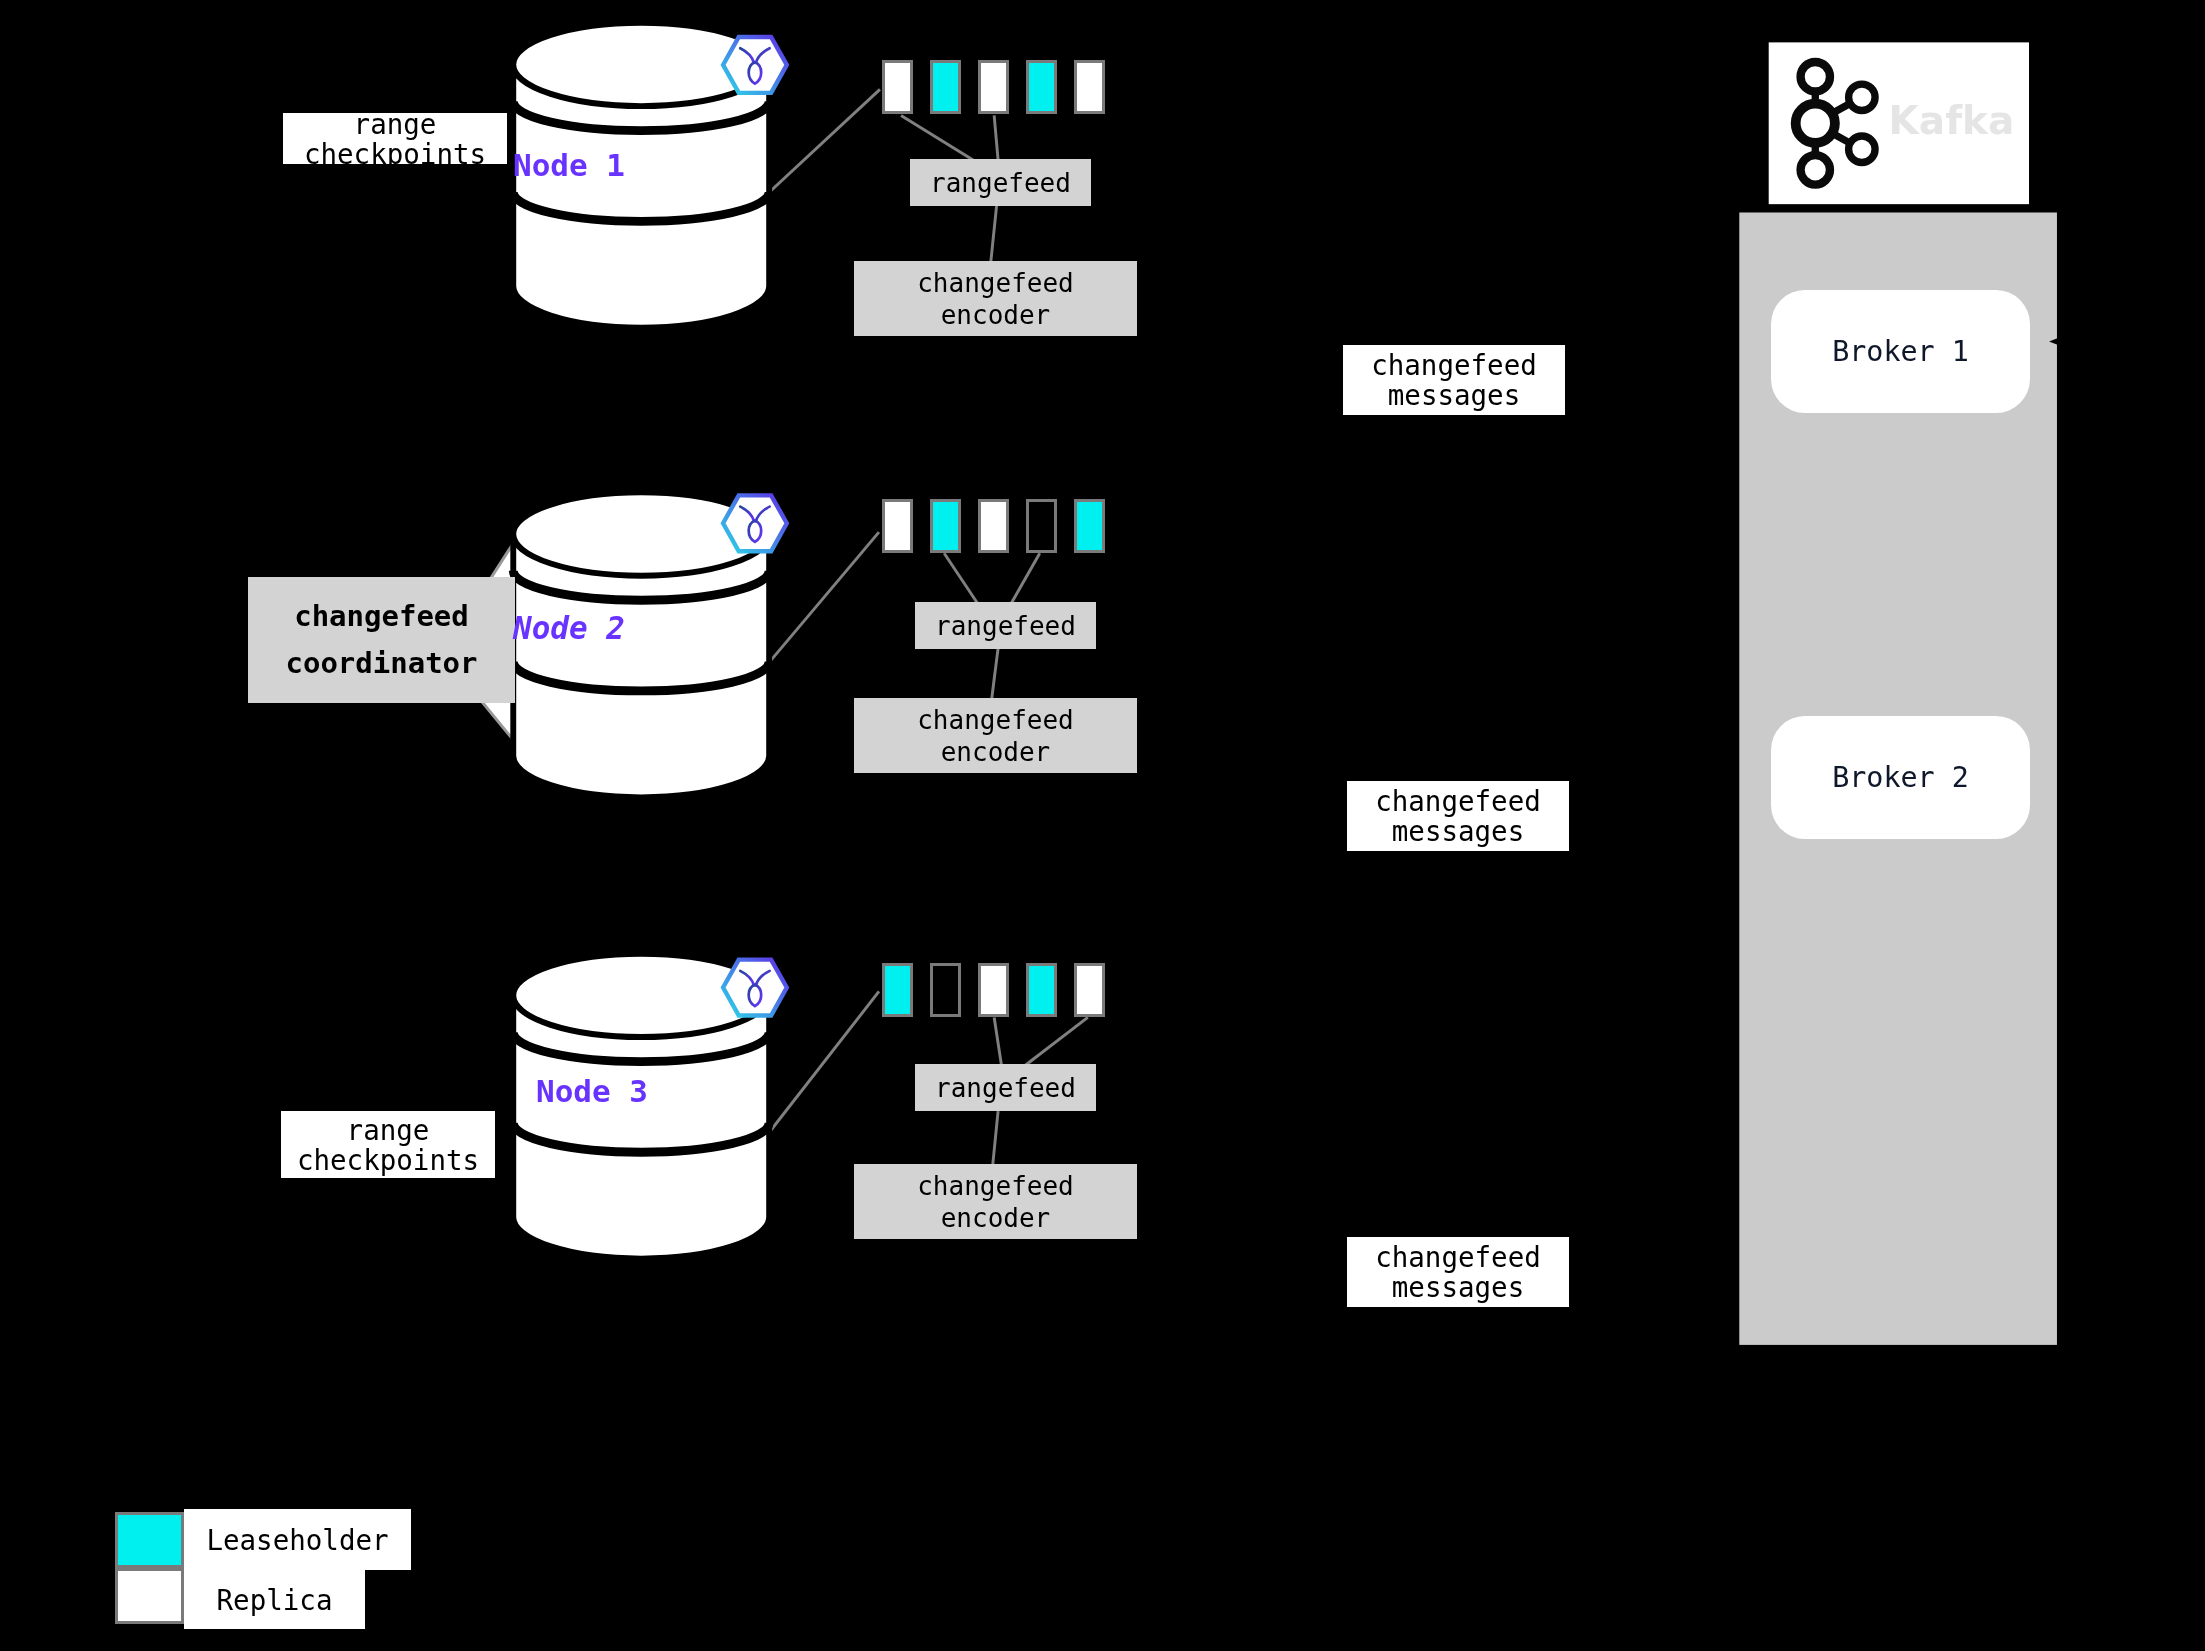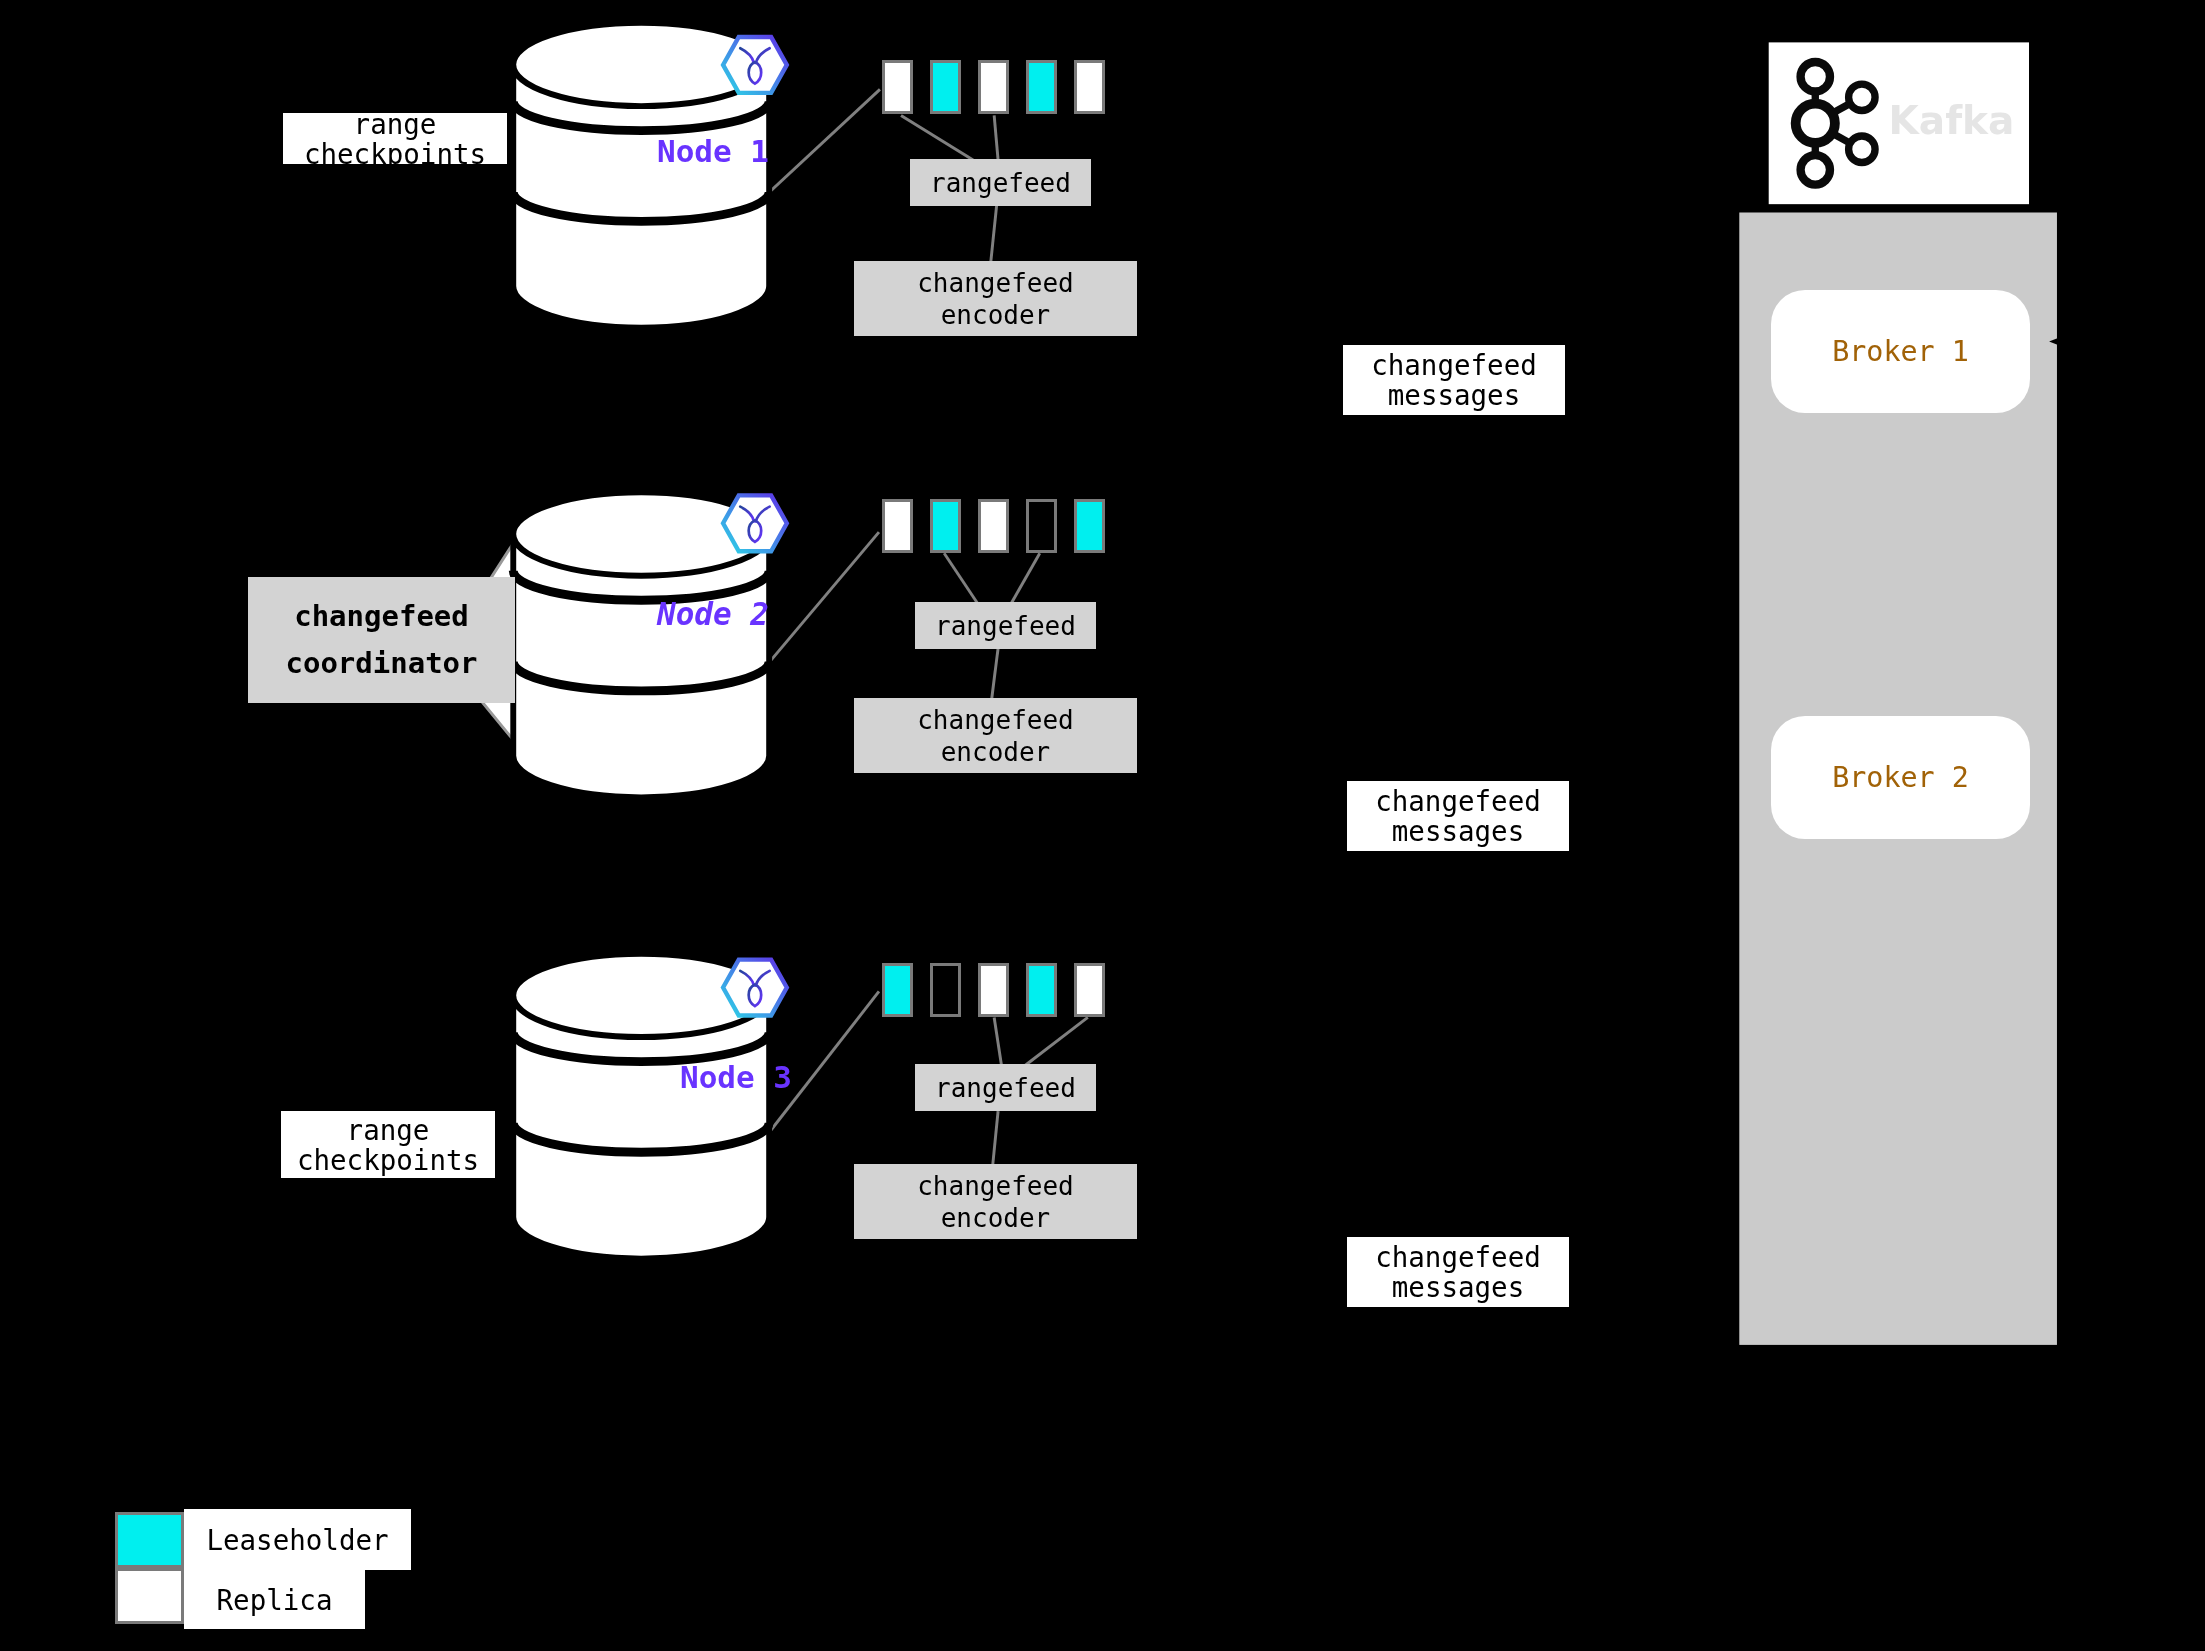--- a/index.html
+++ b/index.html
@@ -7,30 +7,30 @@
           font-family:"DejaVu Sans Mono",monospace;border-radius:12px;}
   #art{position:absolute;left:0;top:0;}
   .box{position:absolute;box-sizing:border-box;display:flex;flex-direction:column;
        align-items:center;justify-content:center;text-align:center;color:#000;}
   .graybox{background:var(--c-boxgray);}
   .whitebox{background:#fff;}
   .t60{font-size:26px;line-height:32px;}
   .t56{font-size:27.5px;line-height:30px;}
   .bold{font-weight:bold;}
   .clip{overflow:hidden;}
-  .node-label{position:absolute;width:256px;text-align:right;font-weight:bold;
-              font-size:31px;color:var(--c-nodelabel);}
+  .node-label{position:absolute;width:256px;text-align:left;font-weight:bold;
+              font-size:31px;color:var(--c-nodelabel);margin-top:14px;}
   .ranges{position:absolute;display:flex;gap:17px;}
   .rcell{width:31px;height:54px;border:3.4px solid var(--c-border);box-sizing:border-box;}
   .rcell.leaseholder{background:var(--c-leaseholder);}
   .rcell.replica{background:var(--c-replica);}
   .rcell.empty{background:transparent;}
   .broker{position:absolute;left:1771px;width:259px;height:123px;background:#fff;
           border-radius:34px;display:flex;align-items:center;justify-content:center;
-          font-size:28.4px;color:#a16207;}
+          font-size:28.4px;color:#0f172a;}
   .swatch{position:absolute;left:115px;width:69px;height:56px;border:3.4px solid var(--c-border);box-sizing:border-box;}
   .kafka-word{position:absolute;left:1873px;top:98px;width:157px;text-align:center;
               font-family:"DejaVu Sans",sans-serif;font-weight:bold;font-size:39px;color:#e5e5e5;}
   .pill{border-radius:24.5px;}
 </style>
 </head>
 <body>
 
 <div id="canvas">
 

